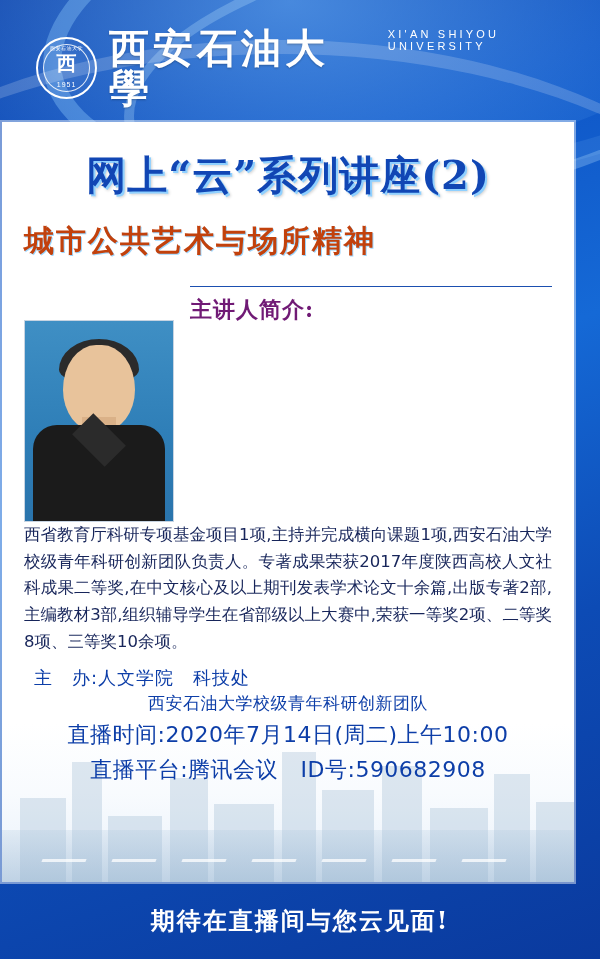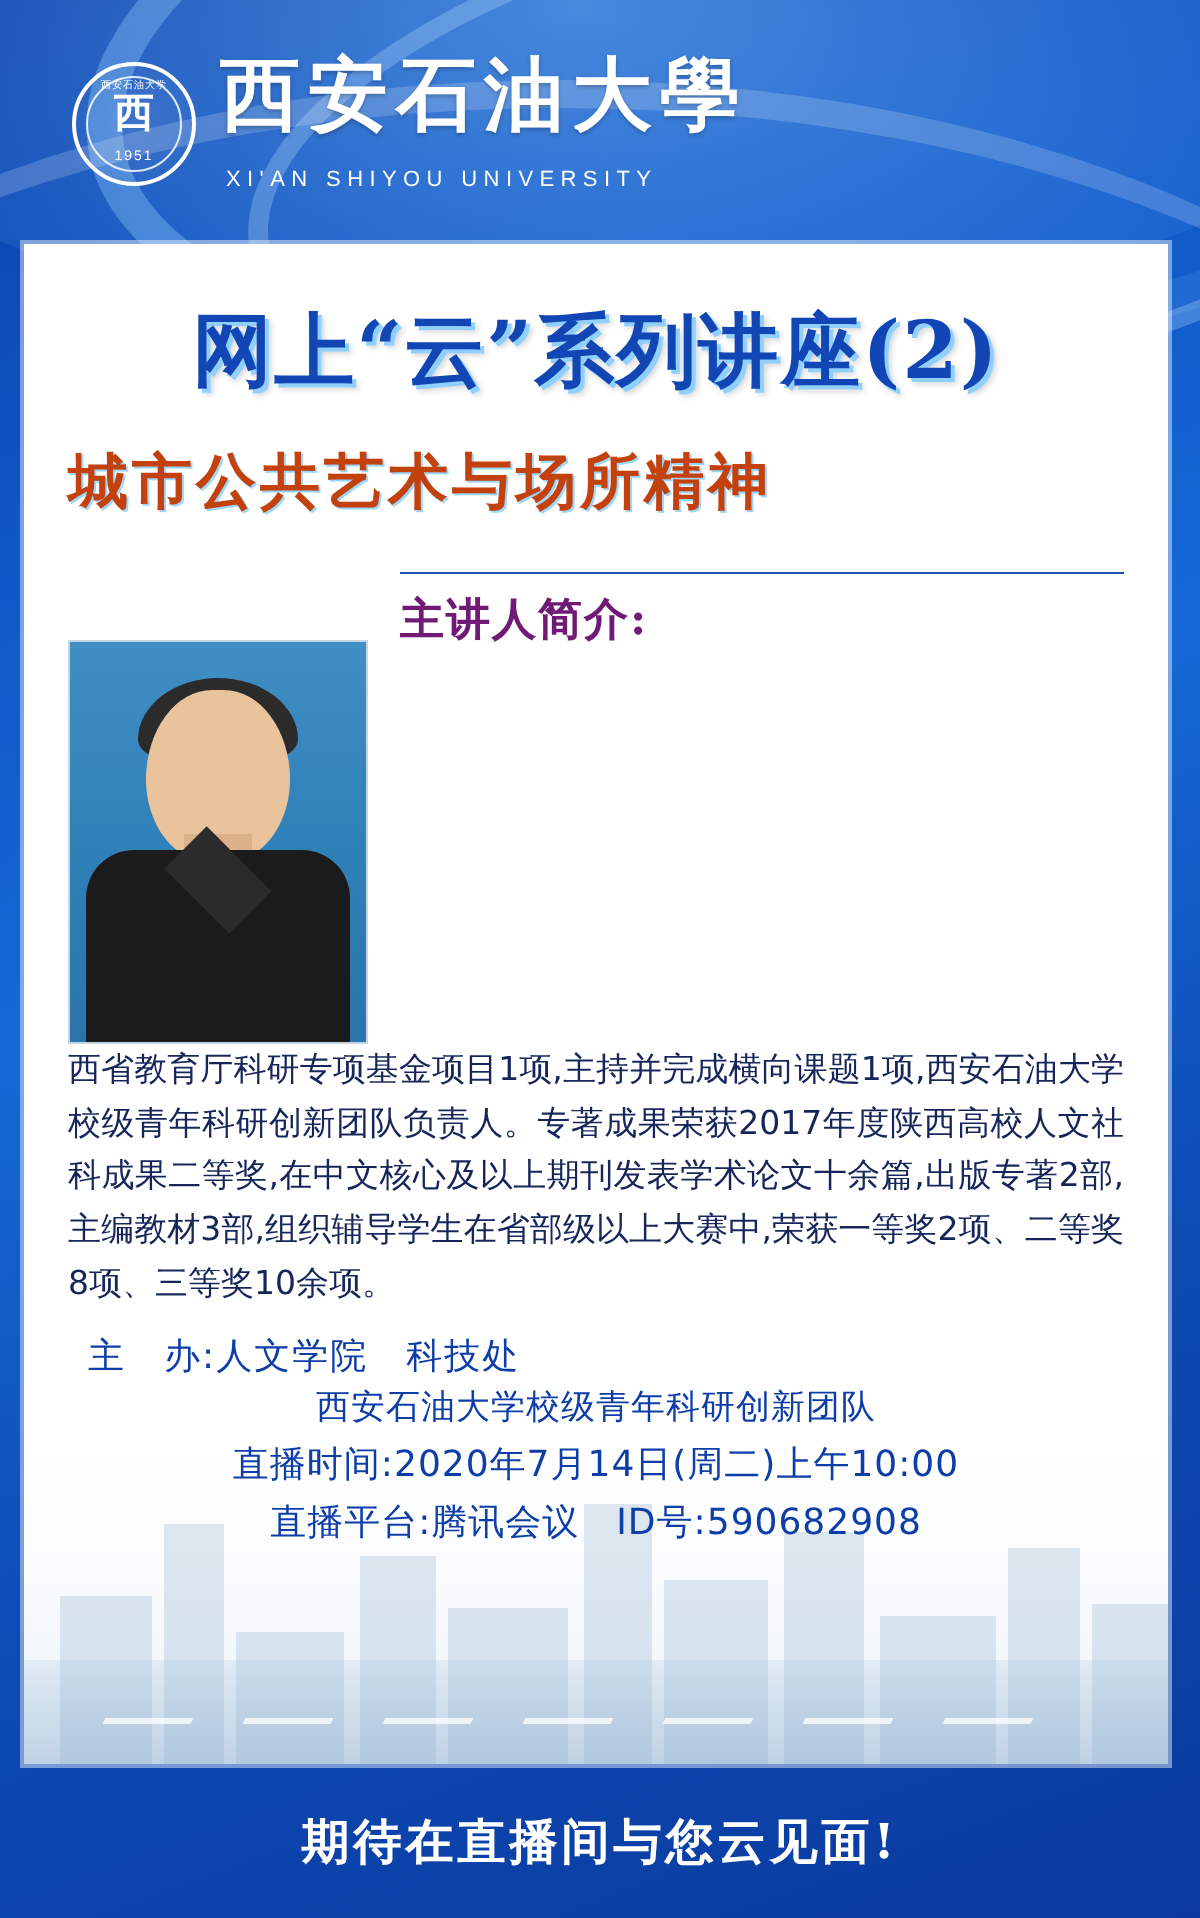--- a/index.html
+++ b/index.html
@@ -99,21 +99,20 @@
   .seal-top {
     position: absolute;
     left: 0; right: 0; top: 6px;
     text-align: center;
     color: #fff;
     font-size: 5px;
     letter-spacing: 0.5px;
   }
   .uni-names {
     display: flex;
-    flex-direction: column;
     gap: 16px;
   }
   .uni-cn {
     color: #ffffff;
     font-family: "DejaVu Serif", "Liberation Serif", serif;
     font-size: 40px;
     font-weight: bold;
     letter-spacing: 4px;
     line-height: 1;
     text-shadow: 0 1px 2px rgba(0,0,0,0.25);
@@ -121,21 +120,21 @@
   .uni-en {
     color: #ffffff;
     font-size: 11px;
     letter-spacing: 3.2px;
     padding-left: 3px;
   }
 
   
   .card {
     position: absolute;
-    left: 12px;
+    left: 2px;
     top: 122px;
     width: 572px;
     height: 760px;
     background: #ffffff;
     box-shadow: 0 0 0 2px rgba(255,255,255,0.45);
     overflow: hidden;
   }
   
   .cityscape {
     position: absolute;
@@ -311,21 +310,21 @@
     padding-left: 10px;
   }
   .f-team {
     font-size: 17px;
     font-weight: normal;
     text-align: center;
     letter-spacing: 0.5px;
     margin-top: 2px;
   }
   .f-time, .f-plat {
-    font-size: 18px;
+    font-size: 22px;
     text-align: center;
     margin-top: 5px;
     letter-spacing: 0.5px;
   }
 
   .bottom-bar {
     position: absolute;
     left: 0; right: 0; bottom: 0;
     height: 77px;
     display: flex;

